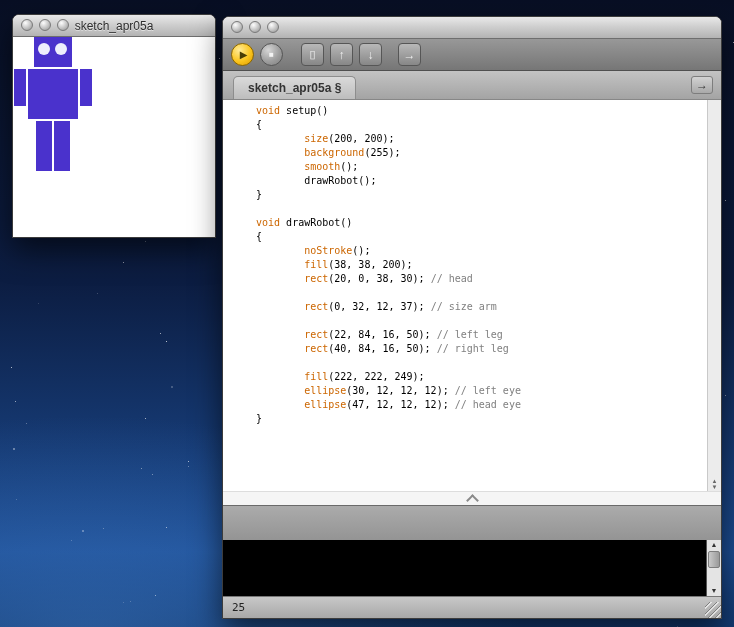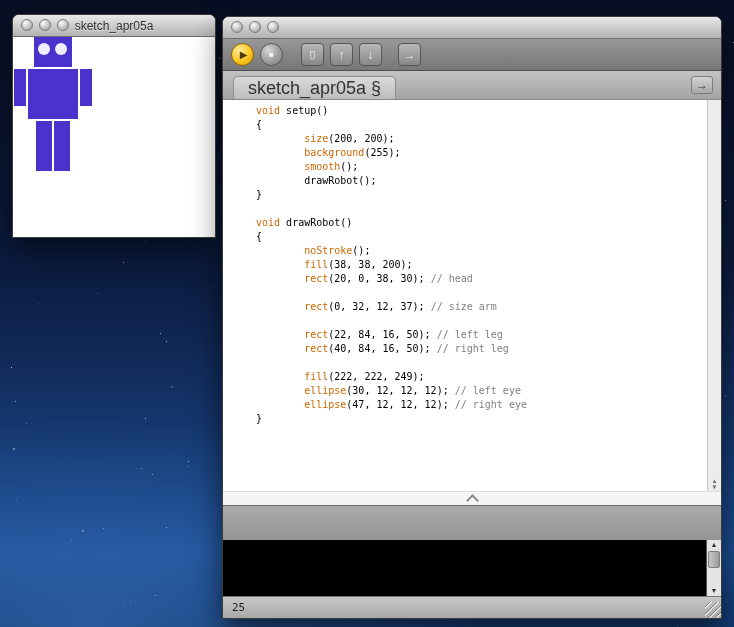--- a/index.html
+++ b/index.html
@@ -34,21 +34,21 @@
   .round.stop .glyph{color:#f4f4f4;font-size:8px;line-height:1;}
   .sq{width:23px;height:23px;border-radius:4px;border:1px solid #565656;
     background:linear-gradient(#b8b8b8,#878787);}
   .sq .glyph{color:#f0f0f0;font-size:12px;line-height:1;}
   .sq.new .glyph{font-size:11px;}
   .sq.export{margin-left:10px;}
   .tabstrip{height:29px;flex:0 0 29px;background:linear-gradient(#c3c3c3,#a4a4a4);
     border-bottom:1px solid #878787;display:flex;align-items:flex-end;padding:0 0 0 10px;box-sizing:border-box;position:relative;}
   .tab{height:22px;background:linear-gradient(#dadada,#bdbdbd);border:1px solid #8d8d8d;border-bottom:none;
     border-radius:5px 5px 0 0;padding:0 14px;display:flex;align-items:center;}
-  .tab span{font-size:18px;font-weight:normal;color:#333;}
+  .tab span{font-size:12px;font-weight:bold;color:#333;}
   .tab-menu{position:absolute;right:8px;top:5px;width:22px;height:18px;border:1px solid #7d7d7d;border-radius:3px;
     background:linear-gradient(#d2d2d2,#a9a9a9);display:flex;align-items:center;justify-content:center;padding:0;}
   .tab-menu span{font-size:12px;color:#333;line-height:1;}
   .editor{flex:1 1 auto;background:#ffffff;position:relative;overflow:hidden;}
   .code{position:absolute;left:6px;top:4px;right:16px;font-family:"DejaVu Sans Mono", monospace;
     font-size:10px;line-height:14px;color:#000;}
   .cl{height:14px;white-space:pre;margin-left:27px;}
   .kw{color:#cc6600;}
   .cm{color:#808080;}
   .vscroll{position:absolute;right:0;top:0;bottom:0;width:13px;background:#ececec;border-left:1px solid #c9c9c9;}
@@ -283,21 +283,21 @@
         <div class="cl">        <span class="kw" style="color:#cc6600">fill</span>(38, 38, 200);</div>
         <div class="cl">        <span class="kw" style="color:#cc6600">rect</span>(20, 0, 38, 30); <span class="cm" style="color:#808080">// head</span></div>
         <div class="cl">&nbsp;</div>
         <div class="cl">        <span class="kw" style="color:#cc6600">rect</span>(0, 32, 12, 37); <span class="cm" style="color:#808080">// size arm</span></div>
         <div class="cl">&nbsp;</div>
         <div class="cl">        <span class="kw" style="color:#cc6600">rect</span>(22, 84, 16, 50); <span class="cm" style="color:#808080">// left leg</span></div>
         <div class="cl">        <span class="kw" style="color:#cc6600">rect</span>(40, 84, 16, 50); <span class="cm" style="color:#808080">// right leg</span></div>
         <div class="cl">&nbsp;</div>
         <div class="cl">        <span class="kw" style="color:#cc6600">fill</span>(222, 222, 249);</div>
         <div class="cl">        <span class="kw" style="color:#cc6600">ellipse</span>(30, 12, 12, 12); <span class="cm" style="color:#808080">// left eye</span></div>
-        <div class="cl">        <span class="kw" style="color:#cc6600">ellipse</span>(47, 12, 12, 12); <span class="cm" style="color:#808080">// right eye</span></div>
+        <div class="cl">        <span class="kw" style="color:#cc6600">ellipse</span>(47, 12, 12, 12); <span class="cm" style="color:#808080">// head eye</span></div>
         <div class="cl">}</div>
       </div>
     <div class="vscroll">
       <div class="arrows">
         <span>▲</span>
         <span>▼</span>
       </div>
     </div>
   </div>
 

